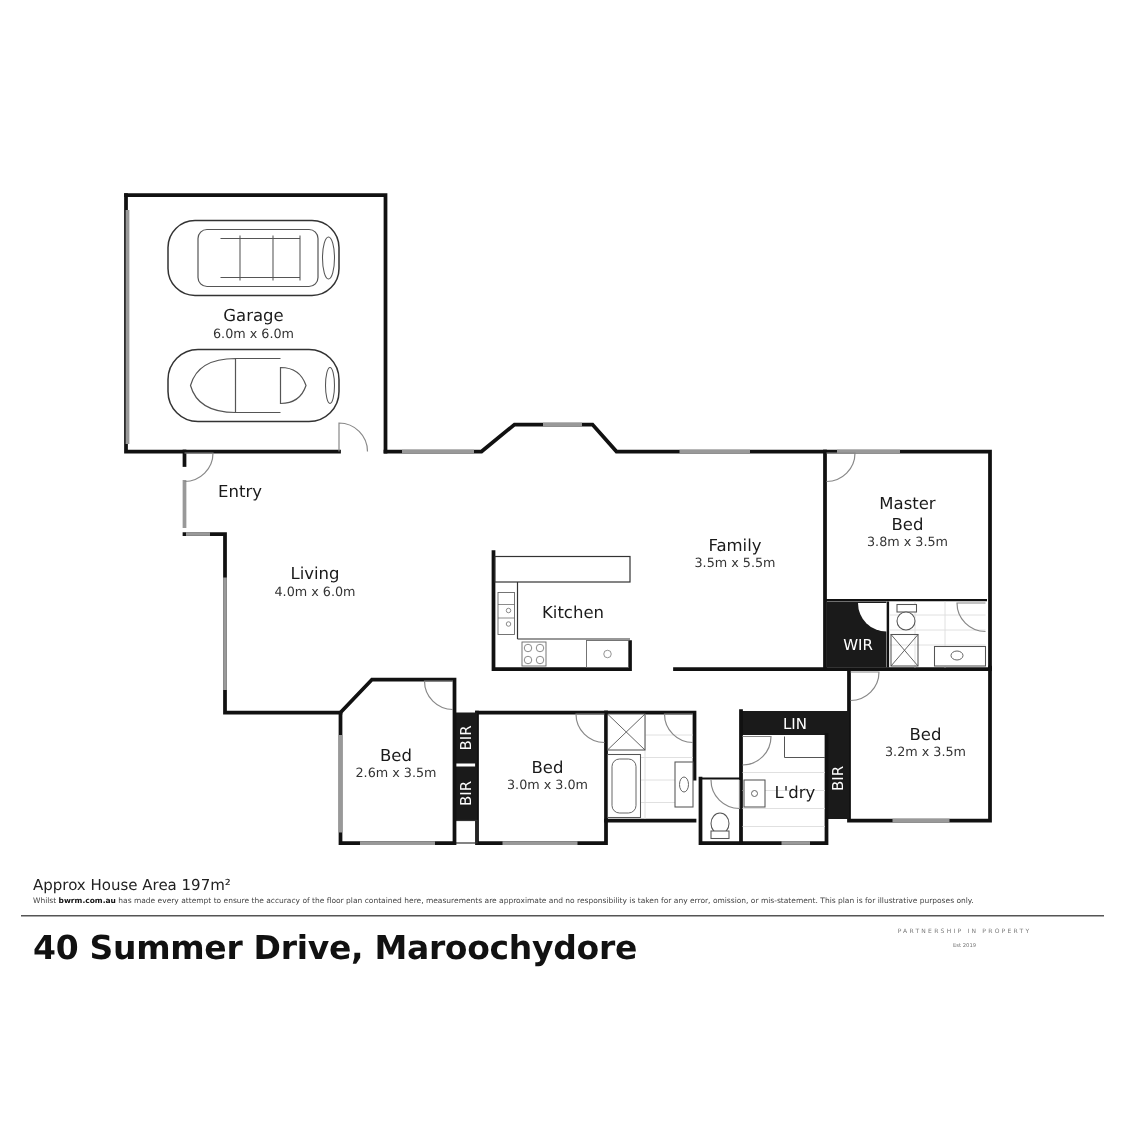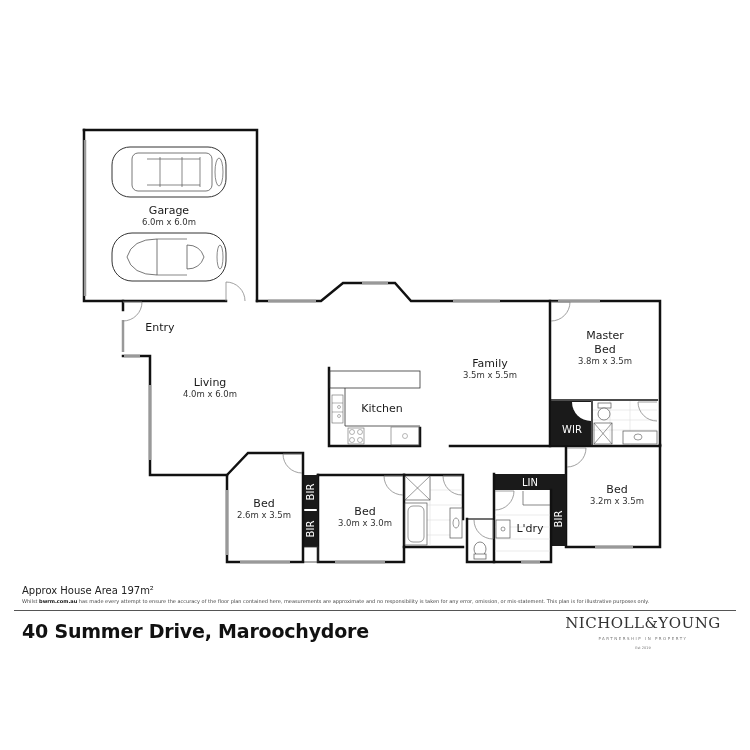--- a/index.html
+++ b/index.html
@@ -10,21 +10,21 @@
   .closet-label { font-family: "DejaVu Sans", sans-serif; font-size: 10px; fill: #ffffff; text-anchor: middle; }
   .wall { stroke: #111; stroke-width: 2.5; fill: none; stroke-linecap: square; }
   .window { stroke: #999; stroke-width: 2.5; fill: none; }
   .door { stroke: #888; stroke-width: 0.8; fill: none; }
   .tile { stroke: #ddd; stroke-width: 0.6; fill: none; }
   .footer { position: absolute; left: 22px; right: 22px; }
   .area { top: 585px; font-size: 10px; color: #222; }
   .disclaimer { top: 598px; font-size: 5px; color: #444; white-space: nowrap; }
   .disclaimer b { color: #111; }
   .rule { position: absolute; left: 14px; right: 14px; top: 610px; height: 1px; background: #555; }
-  .address { position: absolute; left: 22px; top: 620px; font-size: 19px; font-weight: bold; color: #111; letter-spacing: -0.2px; }
+  .address { position: absolute; left: 22px; top: 620px; font-size: 22px; font-weight: bold; color: #111; letter-spacing: -0.2px; }
   .logo { position: absolute; left: 548px; top: 614px; width: 190px; text-align: center; }
   .logo-main { font-family: "DejaVu Serif", serif; font-size: 15px; color: #333; letter-spacing: 0.5px; }
   .logo-sub { font-family: "DejaVu Sans", sans-serif; font-size: 4px; color: #777; letter-spacing: 1.5px; margin-top: 4px; }
   .logo-est { font-family: "DejaVu Sans", sans-serif; font-size: 3.5px; color: #777; margin-top: 5px; }
 </style>
 </head>
 <body>
 
 <svg id="plan" viewBox="0 0 750 750" xmlns="http://www.w3.org/2000/svg">
 
@@ -234,16 +234,15 @@
     <text class="room-label" x="264" y="507">Bed</text>
     <text class="room-dim" x="264" y="518">2.6m x 3.5m</text>
   </g>
 </svg>
 
 <div class="footer area">Approx House Area 197m²</div>
 <div class="footer disclaimer"><span>Whilst </span><b>bwrm.com.au</b><span> has made every attempt to ensure the accuracy of the floor plan contained here, measurements are approximate and no responsibility is taken for any error, omission, or mis-statement. This plan is for illustrative purposes only.</span></div>
 <div class="rule"></div>
 <div class="address">40 Summer Drive, Maroochydore</div>
 <div class="logo">
-  <div class="logo-main">NICHOLL&amp;YOUNG</div>
   <div class="logo-sub">PARTNERSHIP IN PROPERTY</div>
   <div class="logo-est">Est 2019</div>
 </div>
 
 </body></html>

